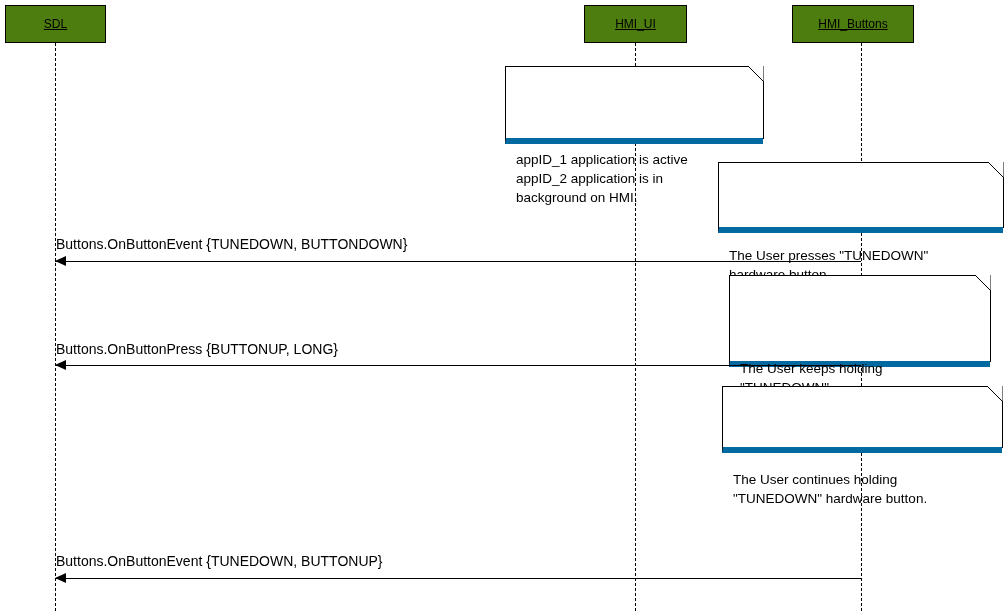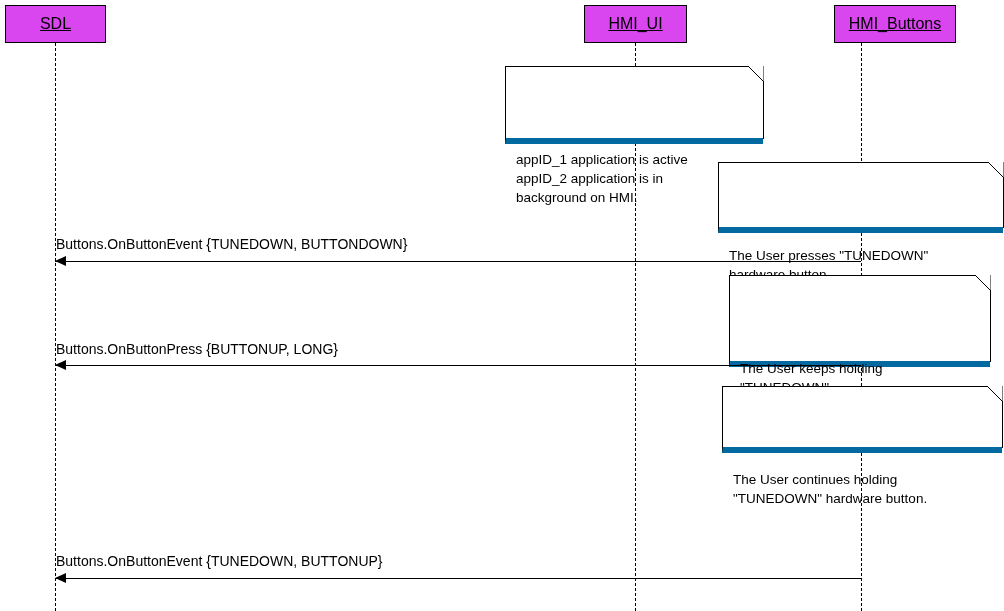--- a/index.html
+++ b/index.html
@@ -15,25 +15,25 @@
     position: relative;
     width: 1004px;
     height: 611px;
     background: #ffffff;
     overflow: hidden;
   }
   .lifeline-head {
     position: absolute;
     box-sizing: border-box;
     border: 1px solid #000000;
-    background: #d946ef;
+    background: #4d7c0f;
     display: flex;
     align-items: center;
     justify-content: center;
-    font-size: 16px;
+    font-size: 12px;
     color: #000000;
   }
   .lifeline-head span {
     text-decoration: underline;
     white-space: nowrap;
   }
   .lifeline-dash {
     position: absolute;
     width: 0;
     border-left: 1px dashed #000000;
@@ -103,21 +103,21 @@
   <div class="lifeline-dash" style="left:55px; top:43px; height:568px;"></div>
   <div class="lifeline-dash" style="left:635px; top:43px; height:568px;"></div>
   <div class="lifeline-dash" style="left:861px; top:43px; height:568px;"></div>
 
   <div class="lifeline-head" style="left:5px; top:5px; width:101px; height:38px;">
     <span>SDL</span>
   </div>
   <div class="lifeline-head" style="left:584px; top:5px; width:103px; height:38px;">
     <span>HMI_UI</span>
   </div>
-  <div class="lifeline-head" style="left:834px; top:5px; width:122px; height:38px;">
+  <div class="lifeline-head" style="left:792px; top:5px; width:122px; height:38px;">
     <span>HMI_Buttons</span>
   </div>
 
   <div class="note" style="left:505px; top:66px; width:258px; height:78px;">
     <div class="top-edge"></div>
     <div class="right-edge"></div>
     <svg class="fold-line" viewBox="0 0 16 16">
       <path d="M0 0 L16 16 L16 0 Z" fill="#ffffff" stroke="none"></path>
       <path d="M0 0 L16 16" stroke="#000000" fill="none" stroke-width="1"></path>
       <path d="M16 16 L16 0" stroke="#000000" fill="none" stroke-width="1"></path>

